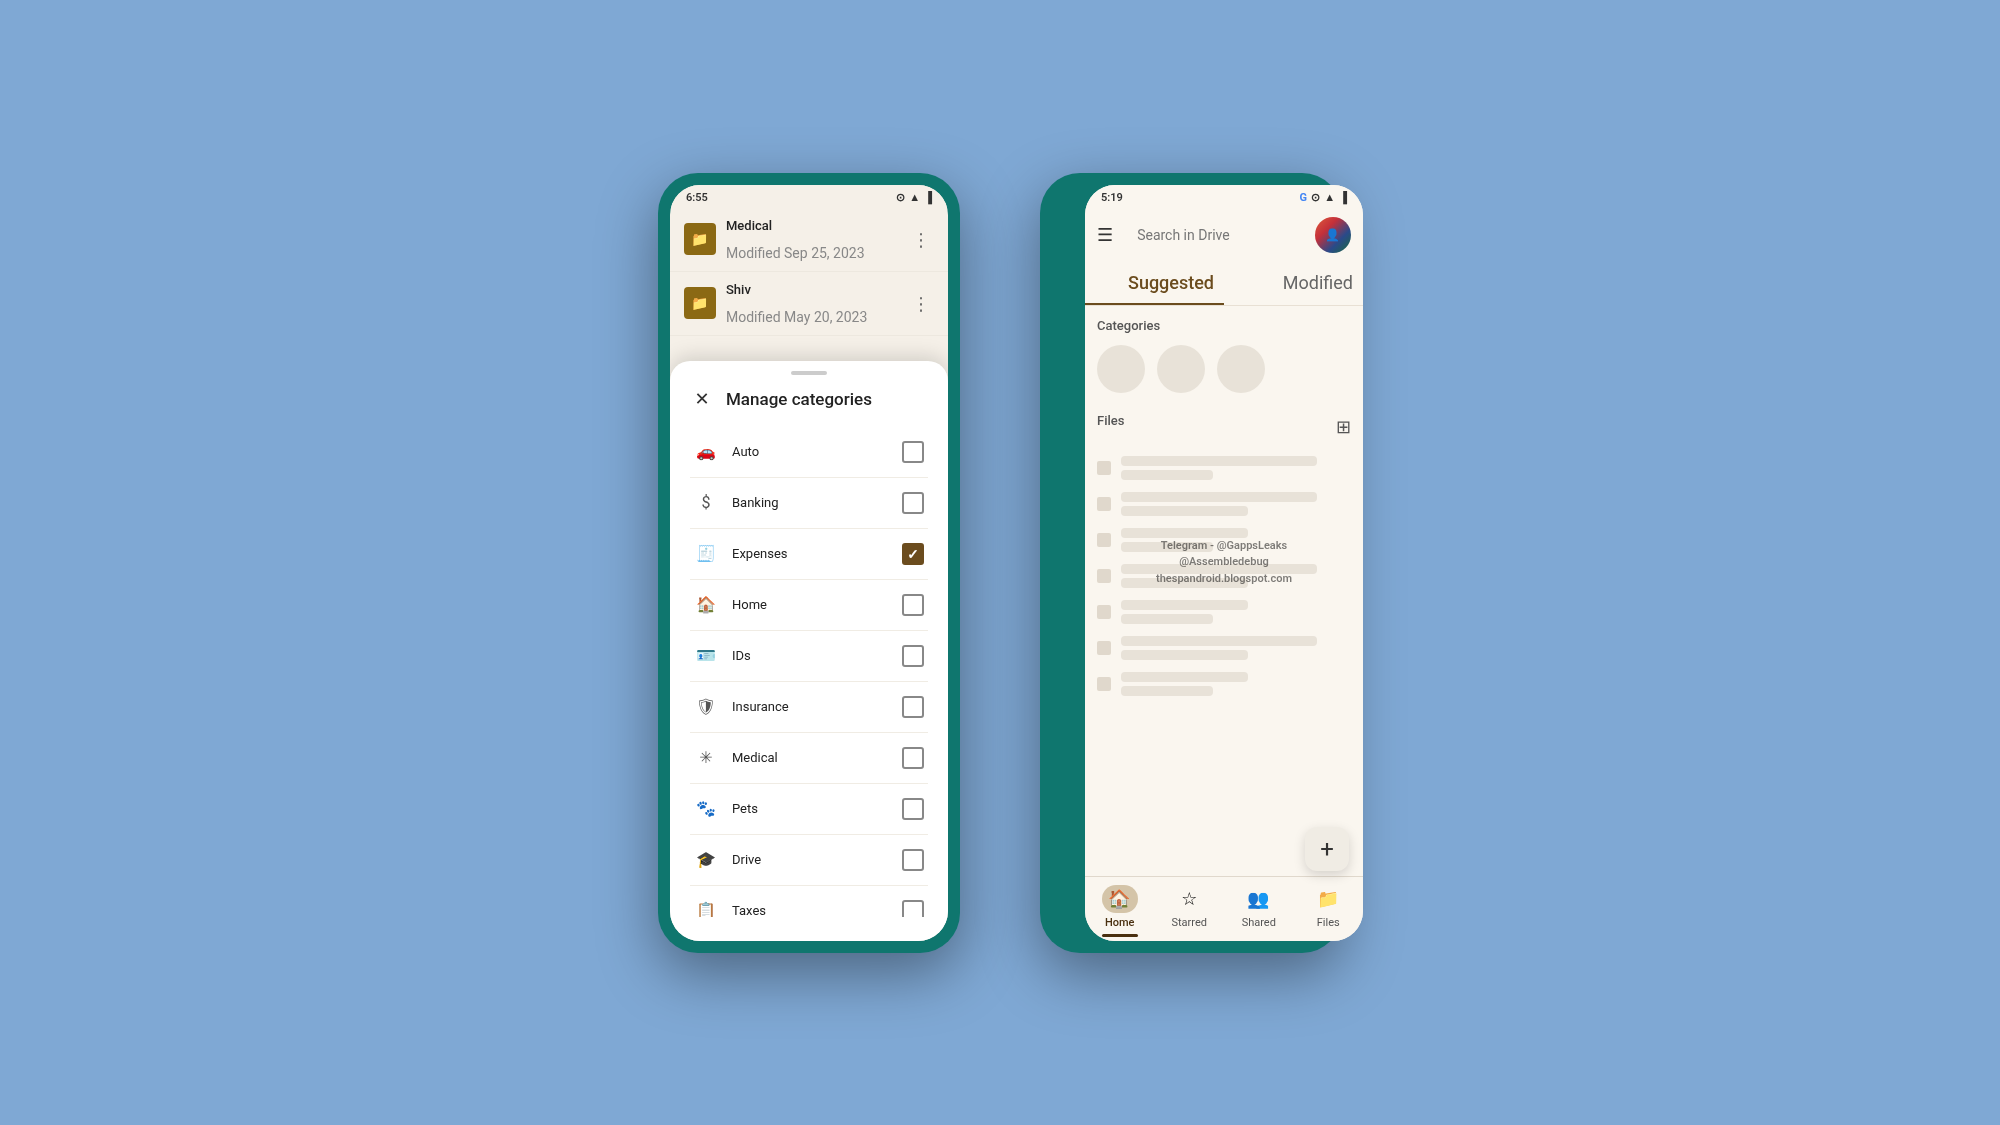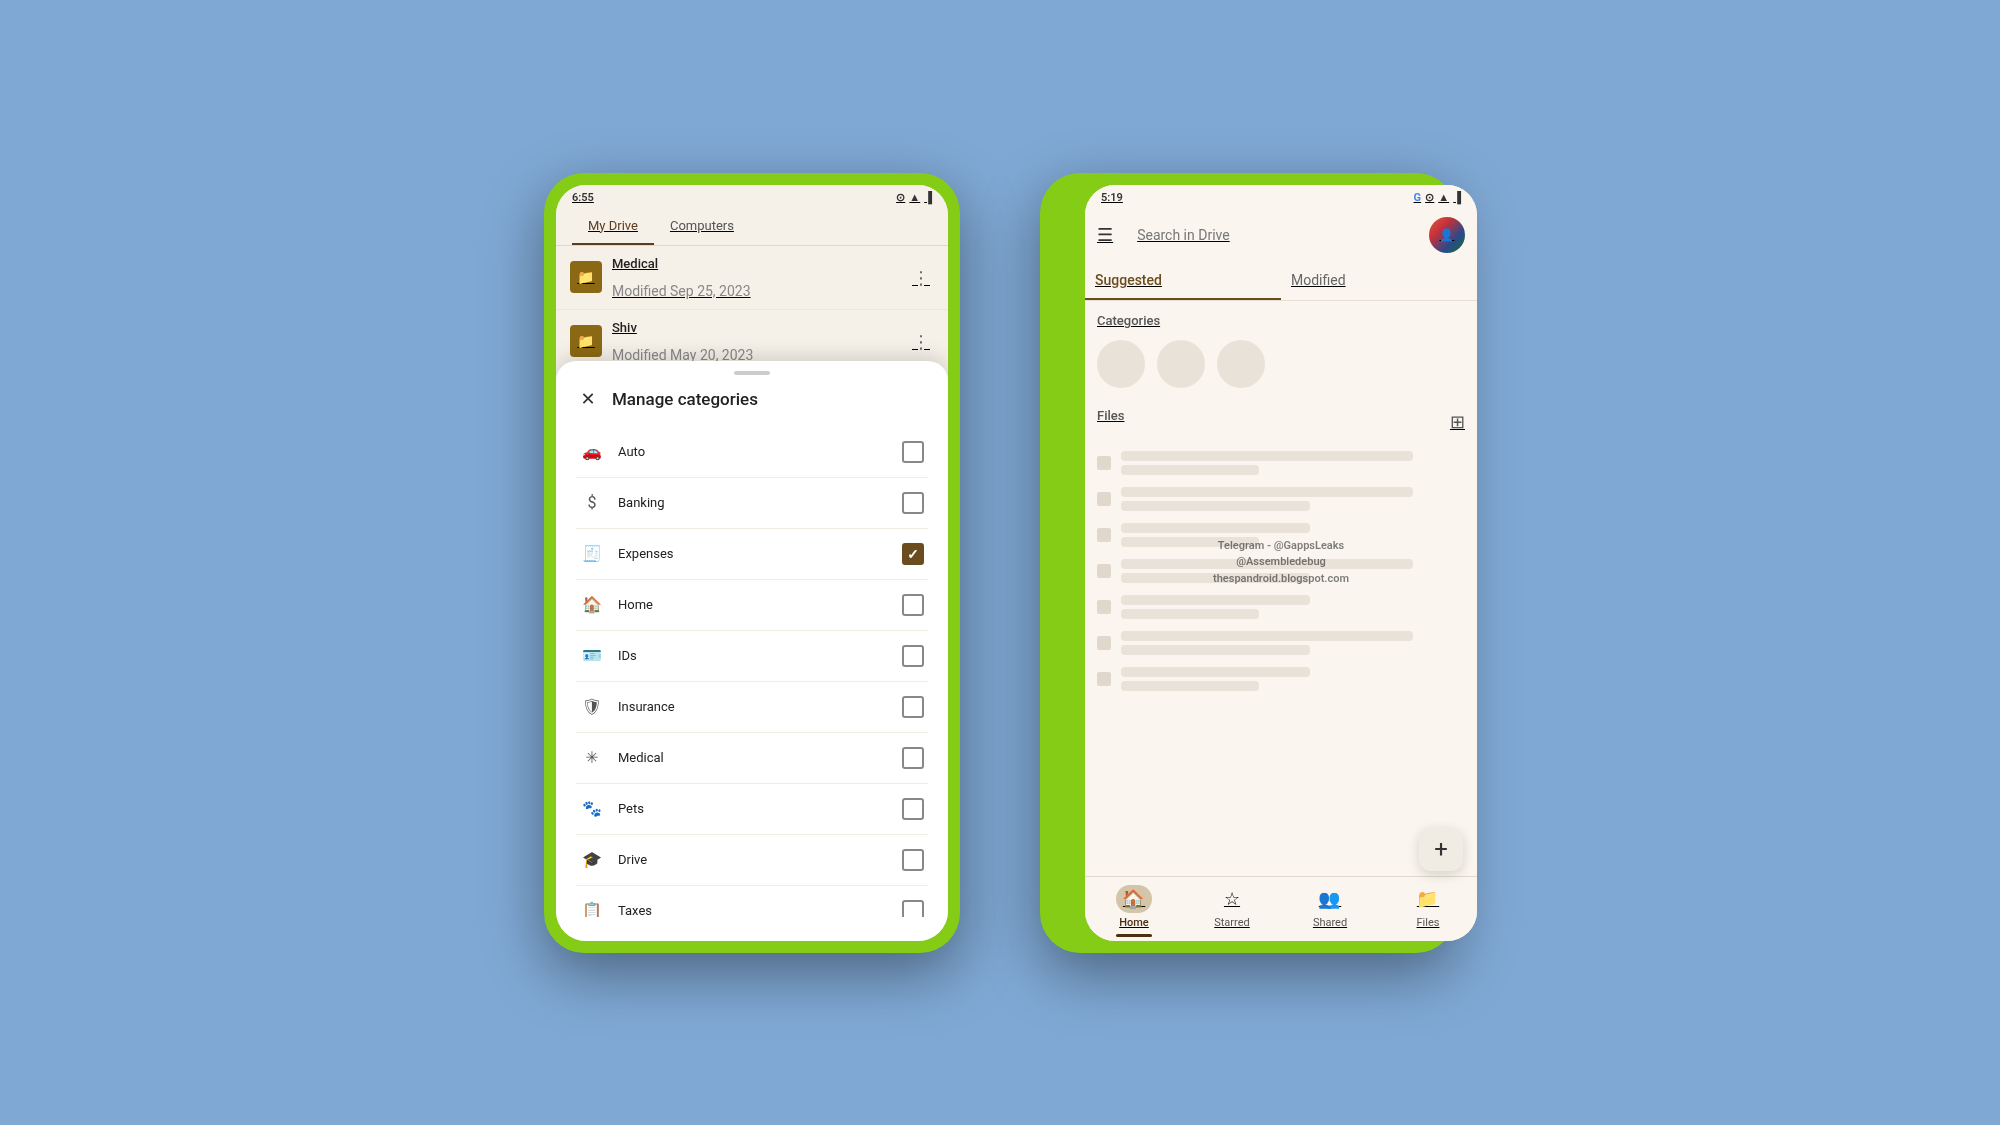--- a/index.html
+++ b/index.html
@@ -10,28 +10,27 @@
       display: flex;
       align-items: center;
       justify-content: center;
       gap: 80px;
       font-family: 'Roboto', Arial, sans-serif;
       overflow: hidden;
     }
 
     
     .phone {
-      width: 416px;
+      width: 302px;
       height: 780px;
-      background: #84cc16;
+      background: #0f766e;
       border-radius: 40px;
       padding: 12px;
       position: relative;
       box-shadow: 0 20px 60px rgba(0,0,0,0.4);
-      text-decoration: underline;
     }
 
     .phone-screen {
       width: 100%;
       height: 100%;
       background: #f5f0e8;
       border-radius: 30px;
       overflow: hidden;
       position: relative;
       display: flex;
@@ -267,23 +266,23 @@
       font-weight: bold;
     }
 
     .search-tabs {
       display: flex;
       border-bottom: 1px solid #e8e0d4;
     }
 
     .search-tab {
       flex: 1;
-      text-align: left;
+      text-align: right;
       padding: 10px;
-      font-size: 14px;
+      font-size: 18px;
       color: #666;
       cursor: pointer;
     }
 
     .search-tab.active {
       color: #6b4c1e;
       border-bottom: 2px solid #6b4c1e;
       font-weight: 500;
     }
 
@@ -461,24 +460,20 @@
 
     <div class="status-bar">
       <span>6:55</span>
       <div class="status-bar-right">
         <span>⊙</span>
         <span>▲</span>
         <span>▐</span>
       </div>
     </div>
 
-    <div class="drive-tabs">
-      <div class="drive-tab active">My Drive</div>
-      <div class="drive-tab">Computers</div>
-    </div>
 
     <div class="file-list">
       <div class="file-item">
         <div class="file-icon">📁</div>
         <div class="file-info">
           <div class="file-name">Medical</div>
           <div class="file-meta">Modified Sep 25, 2023</div>
         </div>
         <div class="file-more">⋮</div>
       </div>

